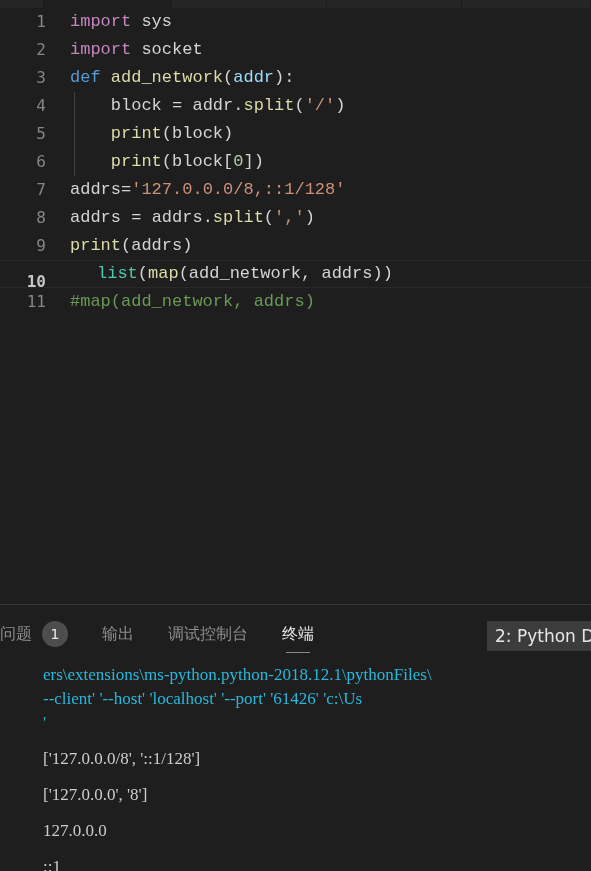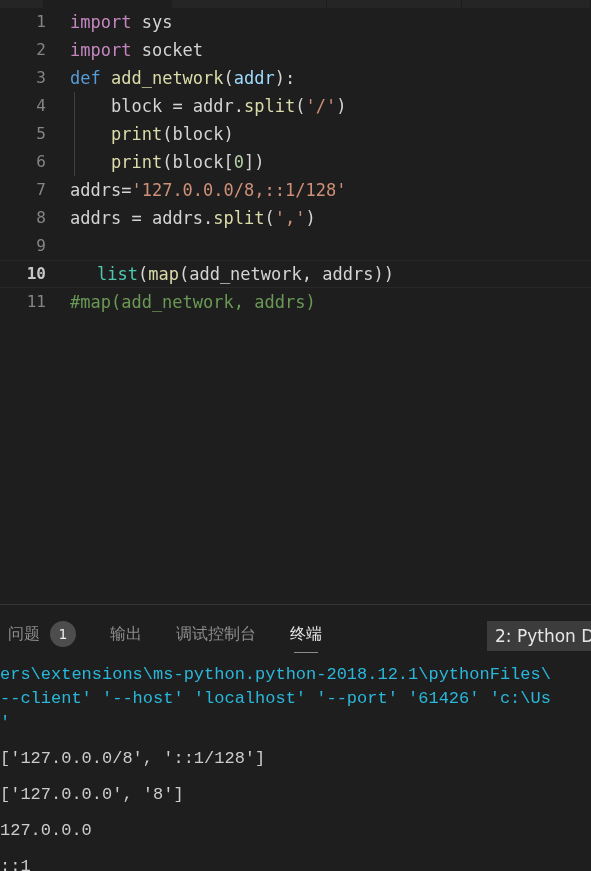--- a/index.html
+++ b/index.html
@@ -30,22 +30,22 @@
   }
   .code-line.current{
     border-top:1px solid #282828;
     border-bottom:1px solid #282828;
     height:26px;line-height:26px;
   }
   .ln{
     position:absolute;left:0;top:0;width:46px;text-align:right;
     color:#858585;font-size:16px;
   }
-  .code-line.current .ln{color:#c6c6c6;font-weight:bold;}
-  .src{position:absolute;left:70px;top:0;}
+  .code-line.current .ln{color:#c6c6c6;font-weight:bold;margin-top:8px;}
+  .src{position:absolute;left:70px;top:0;font-family:Liberation Mono, monospace;}
 
   
   .indent-guide{
     position:absolute;left:74px;top:84px;width:1px;height:84px;
     background:#404040;
   }
 
   
   .t-kw{color:#c586c0;}
   .t-def{color:#569cd6;text-align:center;}
@@ -62,21 +62,21 @@
   .panel-divider{
     position:absolute;left:0;top:604px;width:591px;height:1px;background:#373737;
   }
   .panel{
     position:absolute;left:0;top:605px;width:591px;height:266px;background:#1e1e1e;
   }
   .panel-header{
     position:relative;height:58px;background:#1e1e1e;
   }
   .panel-tabs{
-    position:absolute;left:0;top:0;height:58px;display:flex;padding-left:8px;
+    position:absolute;left:0;top:0;height:58px;display:flex;
   }
   .ptab{
     display:flex;align-items:center;height:58px;position:relative;
     font-family:"DejaVu Sans","Liberation Sans",sans-serif;
     font-size:16px;color:#8d8d8d;padding:0 0 0 0;margin-right:34px;
     cursor:pointer;
   }
   .ptab.active{color:#e7e7e7;}
   .ptab .ptab-underline{
     position:absolute;left:4px;right:4px;bottom:10px;height:1px;background:#8a8a8a;
@@ -94,21 +94,22 @@
     font-size:17px;display:flex;align-items:center;padding:0 8px;
     white-space:nowrap;overflow:hidden;
   }
 
   .terminal{
     position:absolute;left:0;top:58px;width:591px;height:208px;
     background:#1e1e1e;overflow:hidden;
   }
   .tline{
     height:24px;line-height:24px;font-size:17px;white-space:pre;
-    font-family:Liberation Mono, monospace;
+    font-family:Liberation Serif, serif;
+    padding-left:43px;
   }
   .c-cyan{color:#29b8db;}
   .c-white{color:#cccccc;margin-top:12px;}
 </style>
 </head>
 <body>
 
 <div class="app">
 
   <div class="tabstrip">
@@ -158,20 +159,21 @@
       <span class="src"><span class="t-plain">addrs</span><span class="t-plain">=</span><span class="t-str">'127.0.0.0/8,::1/128'</span></span>
     </div>
 
     <div class="code-line">
       <span class="ln">8</span>
       <span class="src"><span class="t-plain">addrs </span><span class="t-plain">= </span><span class="t-plain">addrs</span><span class="t-punc">.</span><span class="t-fn">split</span><span class="t-punc">(</span><span class="t-str">','</span><span class="t-punc">)</span></span>
     </div>
 
     <div class="code-line">
       <span class="ln">9</span>
+      <span class="src"><span class="t-fn">print</span><span class="t-punc">(</span><span class="t-plain">addrs</span><span class="t-punc">)</span></span>
     </div>
 
     <div class="code-line current">
       <span class="ln">10</span>
       <span class="src"><span class="t-builtin">list</span><span class="t-punc">(</span><span class="t-fn">map</span><span class="t-punc">(</span><span class="t-plain">add_network</span><span class="t-punc">, </span><span class="t-plain">addrs</span><span class="t-punc">))</span></span>
     </div>
 
     <div class="code-line">
       <span class="ln">11</span>
       <span class="src"><span class="t-cmt">#map(add_network, addrs)</span></span>

